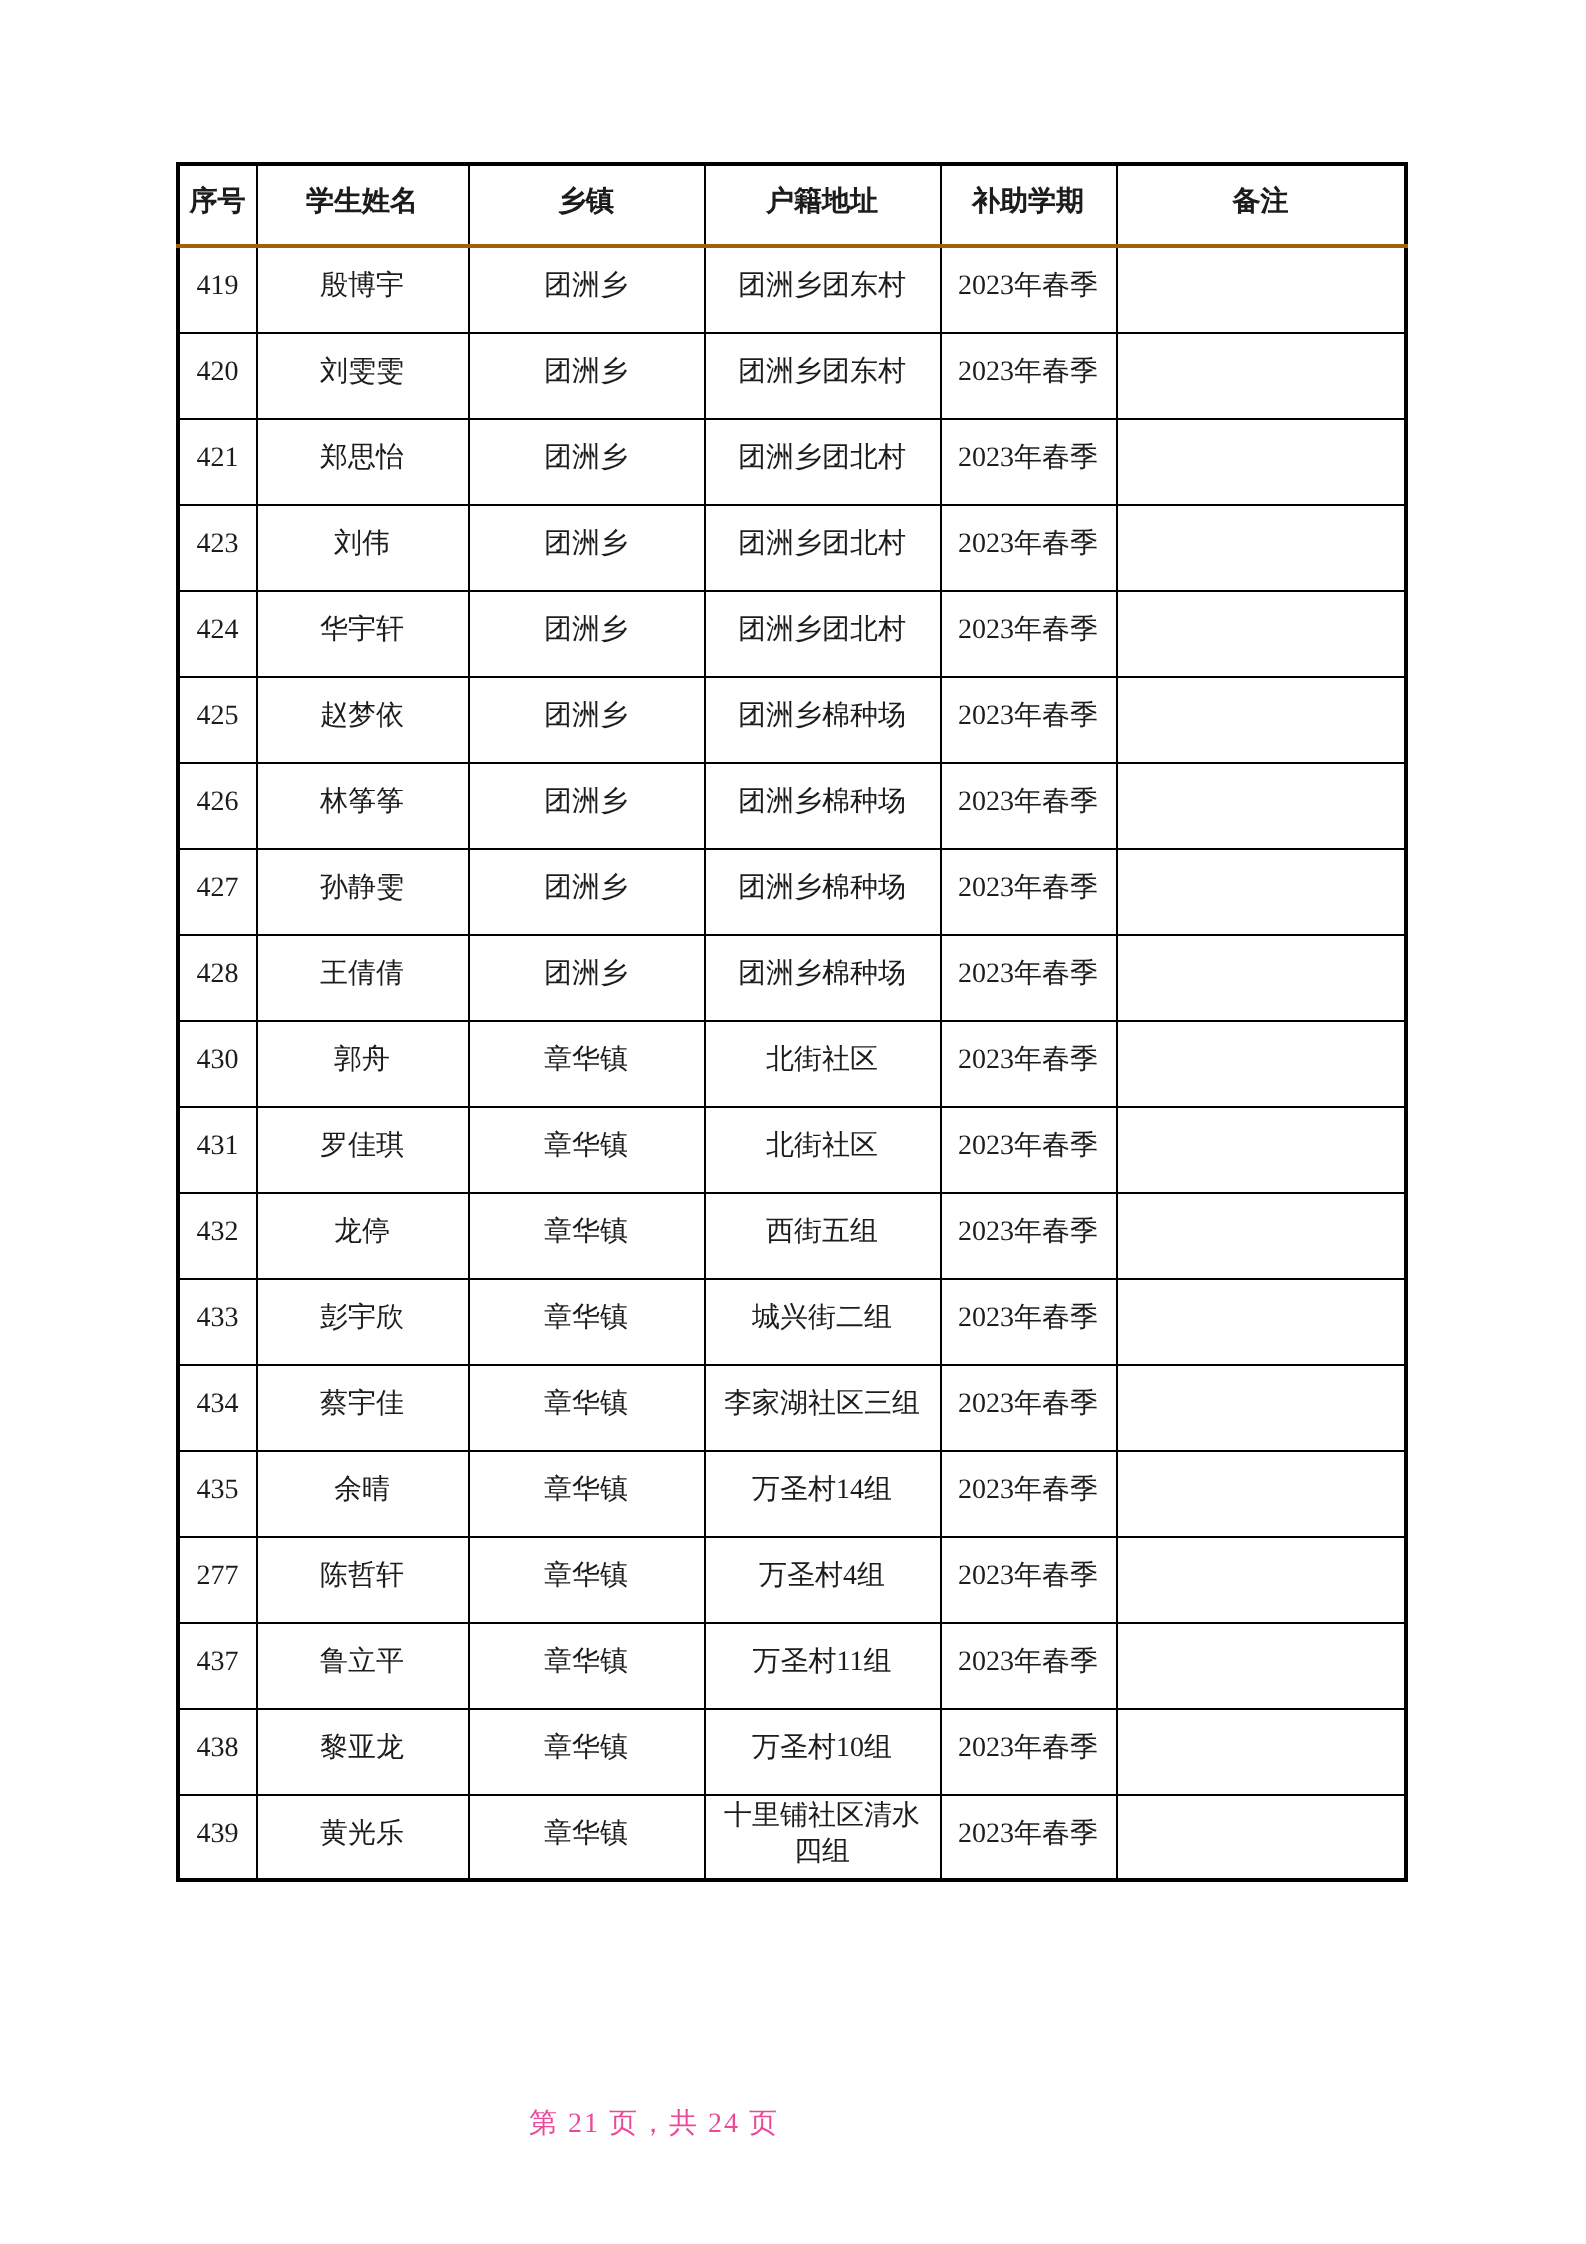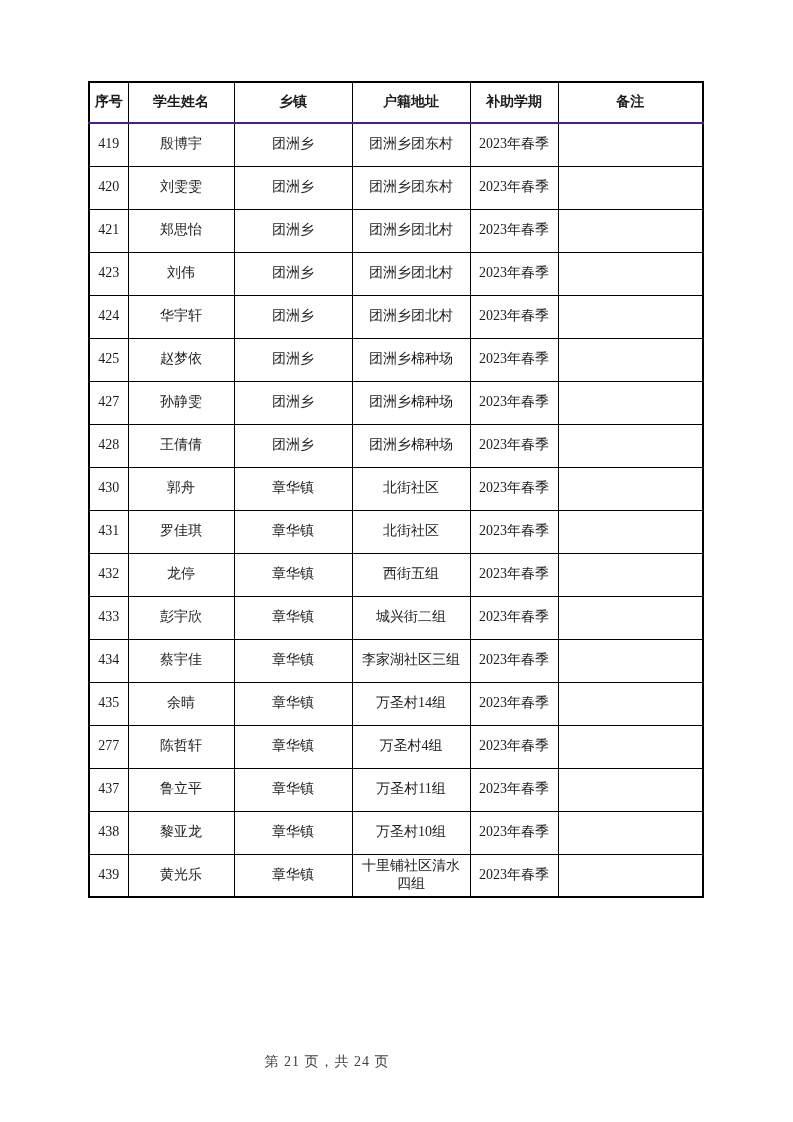--- a/index.html
+++ b/index.html
@@ -32,21 +32,21 @@
     vertical-align: middle;
     overflow: hidden;
     padding: 2px 3px;
     line-height: 1.35;
   }
   table.roster thead th {
     height: 41px;
     font-family: Liberation Serif, serif;
     font-weight: bold;
     font-size: 14px;
-    border-bottom: 2px solid #4c1d95;
+    border-bottom: 2px solid #a16207;
   }
   table.roster tbody td {
     height: 43px;
     font-size: 14px;
     font-family: "Liberation Serif", "DejaVu Serif", serif;
   }
   .col-no      { width: 39px; }
   .col-name    { width: 106px; }
   .col-town    { width: 118px; }
   .col-addr    { width: 118px; }
@@ -54,21 +54,21 @@
   .col-remark  { width: 145px; }
   .footer {
     position: absolute;
     left: 0;
     top: 1053px;
     width: 654px;
     text-align: center;
     font-size: 14px;
     letter-spacing: 1px;
     font-family: "Liberation Serif", "DejaVu Serif", serif;
-    color: #404040;
+    color: #ec4899;
   }
 </style>
 </head>
 <body>
 
 <div class="page">
 
   <table class="roster">
     <colgroup>
       <col class="col-no">
@@ -137,20 +137,28 @@
 
     <tr>
       <td>425</td>
       <td>赵梦依</td>
       <td>团洲乡</td>
       <td>团洲乡棉种场</td>
       <td>2023年春季</td>
       <td></td>
     </tr>
 
+    <tr>
+      <td>426</td>
+      <td>林筝筝</td>
+      <td>团洲乡</td>
+      <td>团洲乡棉种场</td>
+      <td>2023年春季</td>
+      <td></td>
+    </tr>
 
     <tr>
       <td>427</td>
       <td>孙静雯</td>
       <td>团洲乡</td>
       <td>团洲乡棉种场</td>
       <td>2023年春季</td>
       <td></td>
     </tr>
 

